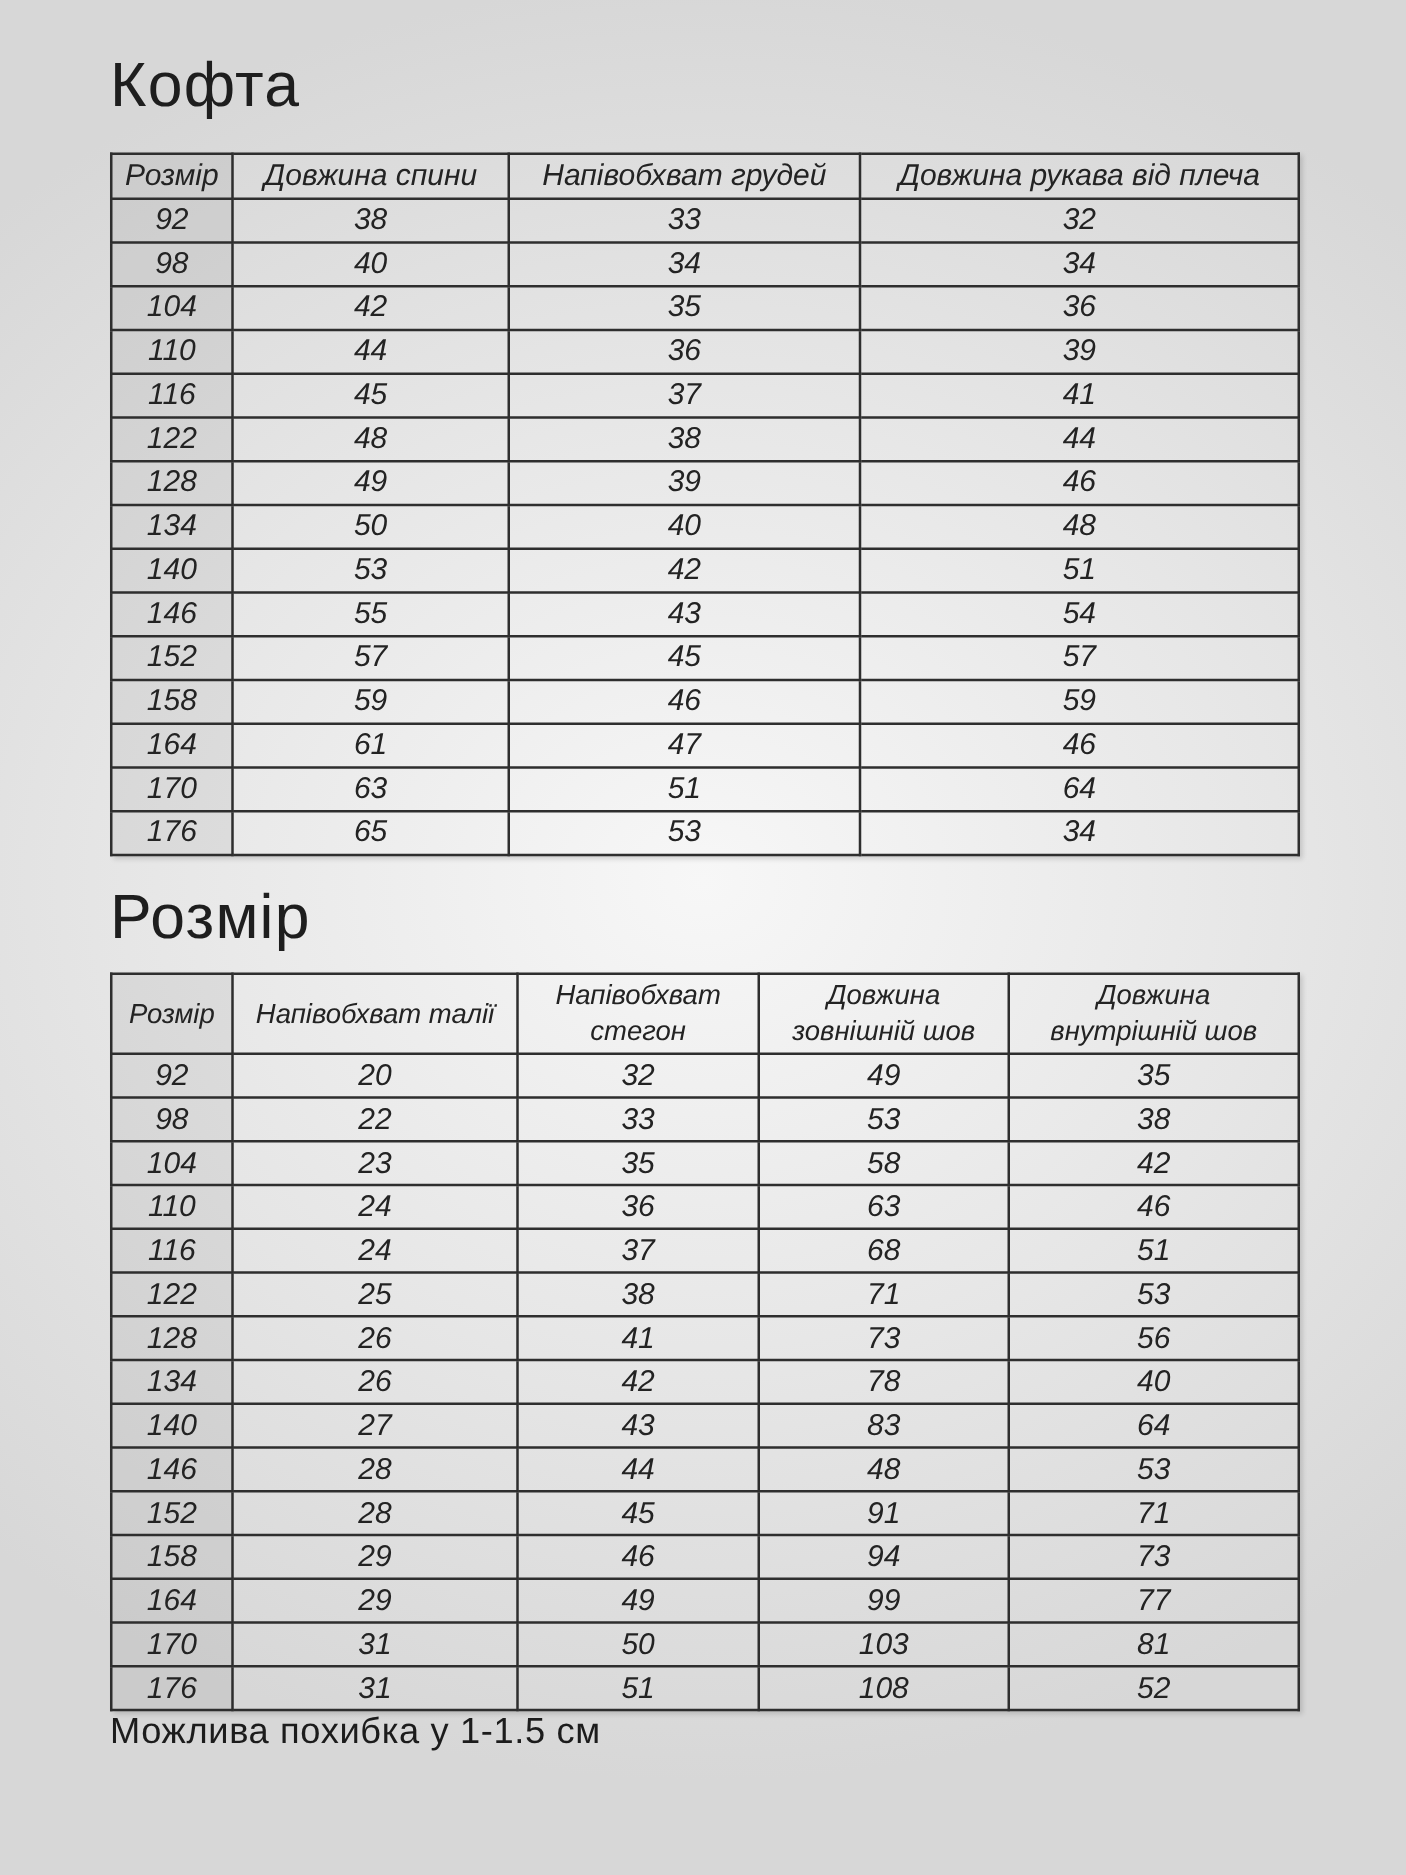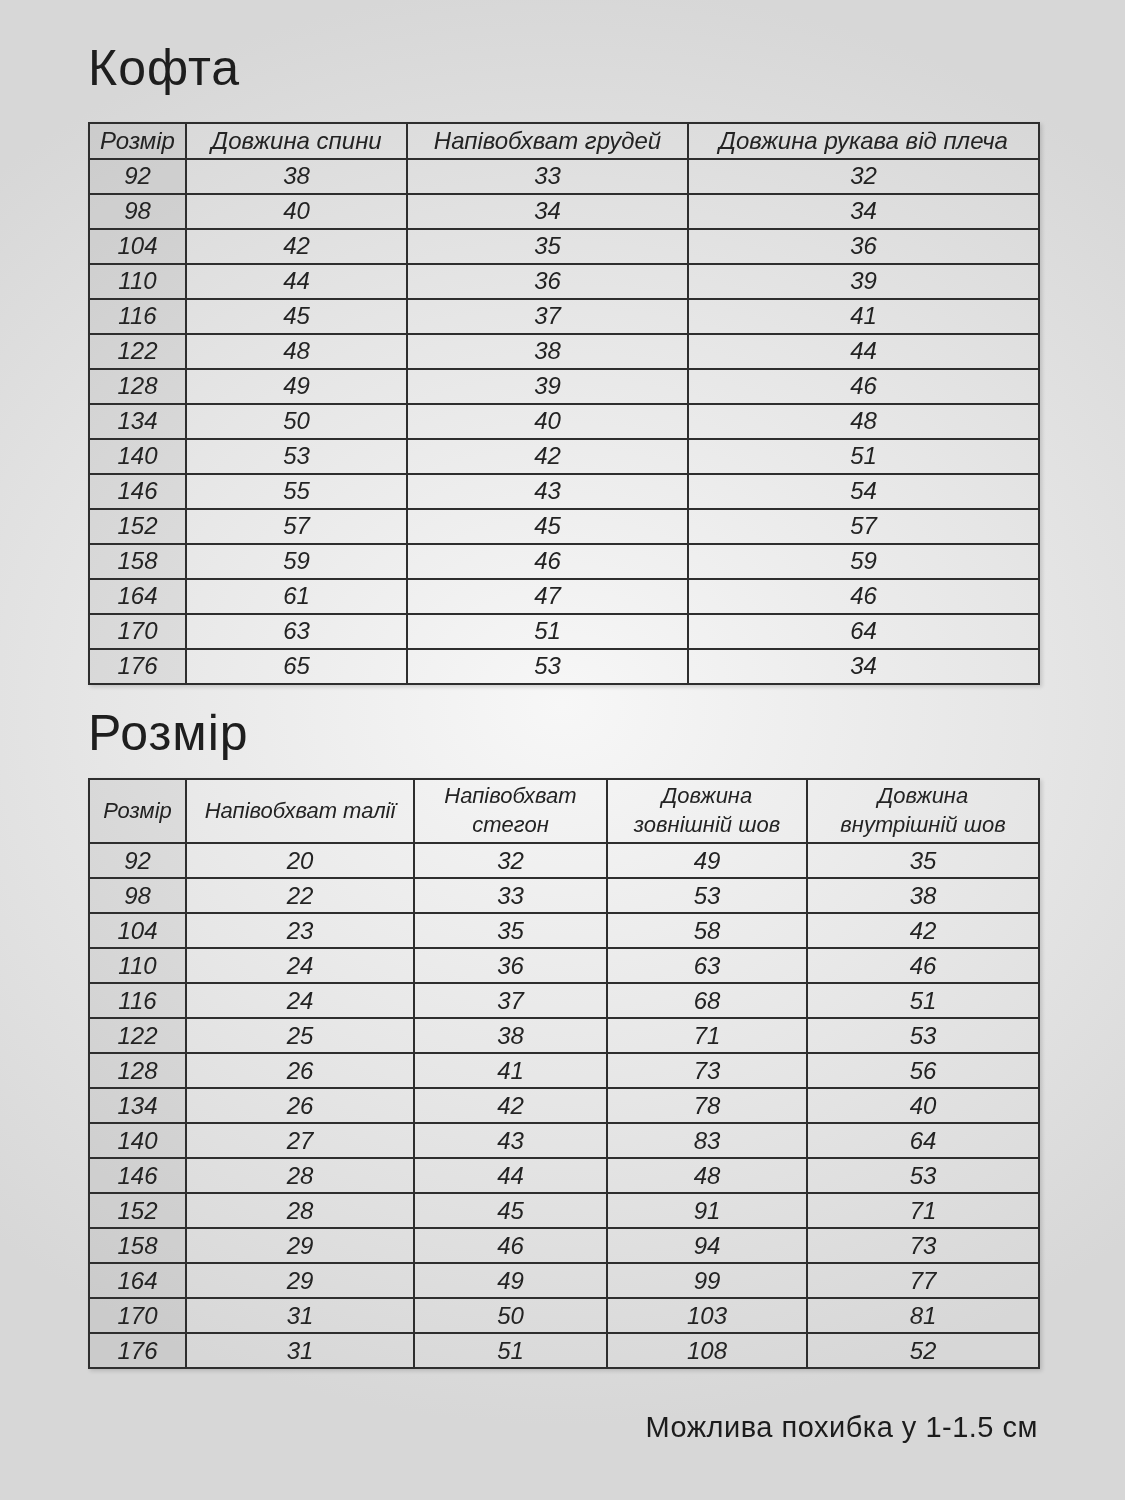--- a/index.html
+++ b/index.html
@@ -61,22 +61,20 @@
   }
   table.size-table th:first-child,
   table.size-table td:first-child {
     background: rgba(0,0,0,0.055);
   }
   #pants-table th {
     font-size: 22px;
     height: 62px;
   }
   .footer-note {
-    margin-top: 42px;
-    text-align: right;
     font-size: 29px;
     letter-spacing: 0.5px;
     color: #1c1c1c;
   }
 </style>
 </head>
 <body>
 
 <div class="page">
 

